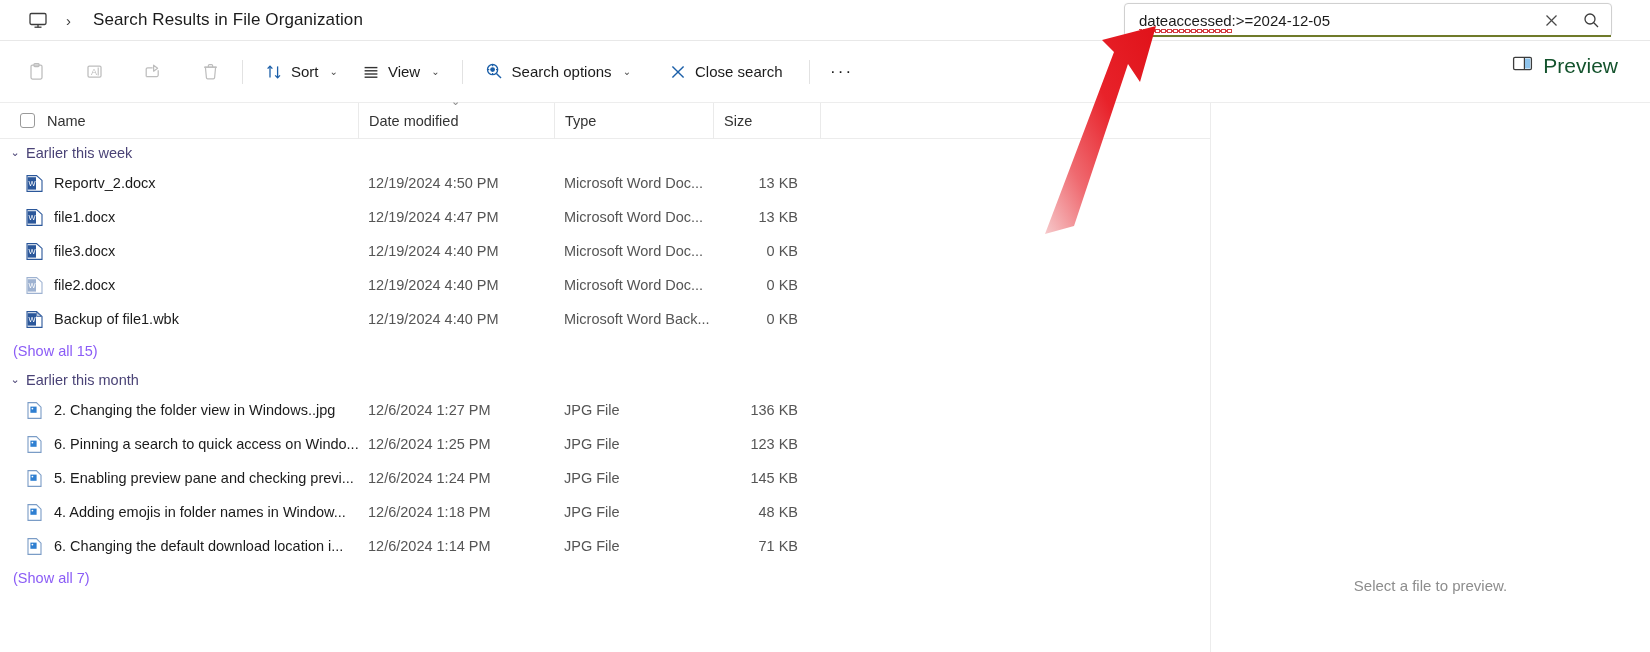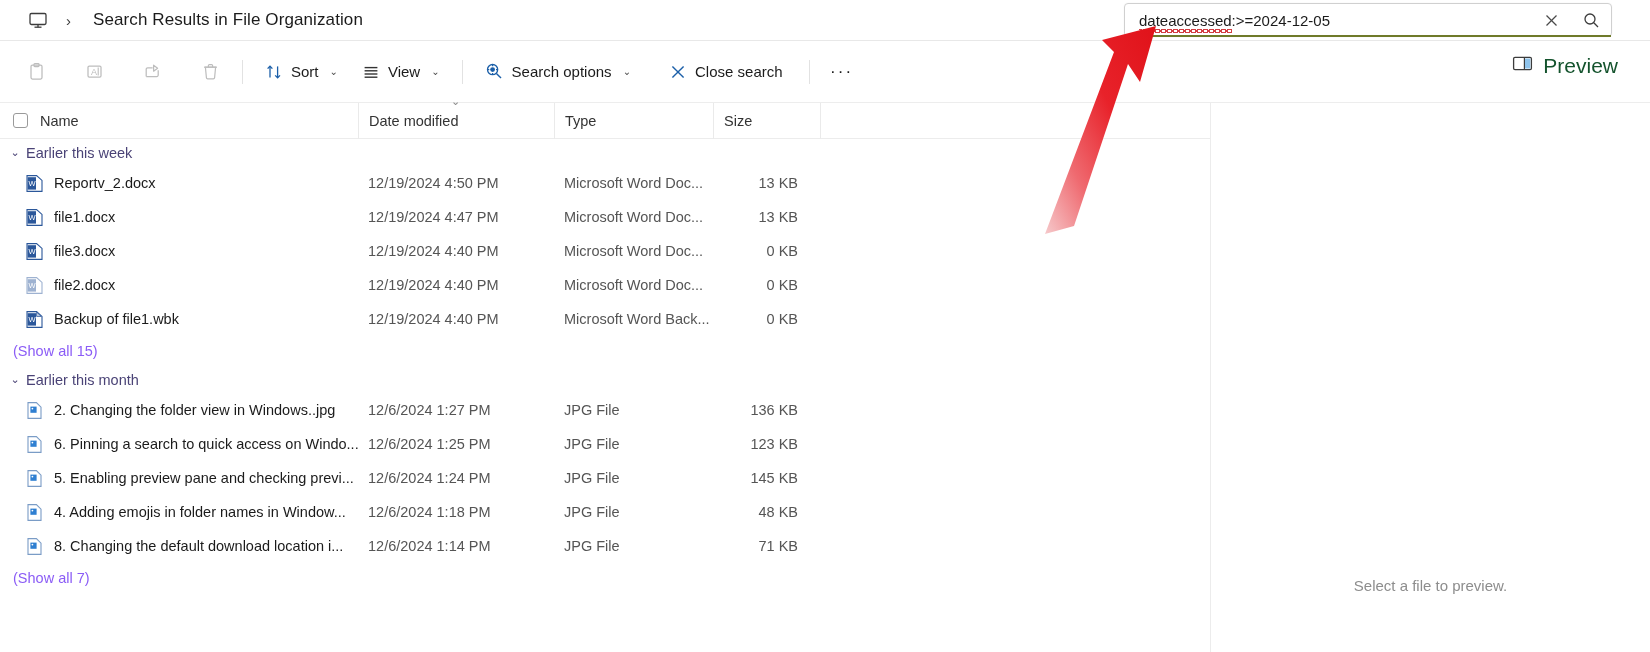--- a/index.html
+++ b/index.html
@@ -84,21 +84,21 @@
   }
 
   
   .colheader {
     position:absolute; left:0; top:103px; width:1650px; height:36px;
     display:flex; align-items:center; border-bottom:1px solid #ececec;
     font-size: 14.5px; color:#333;
   }
   .ch { position:relative; height:36px; display:flex; align-items:center; }
   .ch + .ch { border-left: 1px solid #eaeaea; }
-  .ch-name { width: 358px; padding-left: 13px; }
+  .ch-name { width: 358px; padding-left: 20px; }
   .ch-date { width: 196px; padding-left: 10px; }
   .ch-type { width: 159px; padding-left: 10px; }
   .ch-size { width: 107px; padding-left: 10px; }
   .ch-rest { flex: 1; }
   .sortmark {
     position:absolute; left: 92px; top: -8px; font-size:11px; color:#8a8a8a;
   }
   .hdr-check {
     width: 15px; height:15px; border:1.4px solid #9a9a9a; border-radius:3px;
     margin-right: 12px;
@@ -459,21 +459,21 @@
 
     <div class="row">
       <span class="cell-name">
         <span class="icon-jpg">
           <svg width="17" height="19" viewBox="0 0 17 19">
             <path d="M2 1.6 h8.4 L15 6.2 V17.4 H2 z" fill="#fff" stroke="#7a9cc6" stroke-width="1.1"></path>
             <rect x="4.4" y="5.6" width="6.2" height="6.2" fill="#2f7fd1"></rect>
             <circle cx="6.4" cy="7.6" r="0.9" fill="#fff"></circle>
           </svg>
         </span>
-        <span class="fname">8. Changing the default download location i...</span>
+        <span class="fname">6. Changing the default download location i...</span>
       </span>
       <span class="cell-date">12/6/2024 1:14 PM</span>
       <span class="cell-type">JPG File</span>
       <span class="cell-size">71 KB</span>
     </div>
 
     <div class="showall">(Show all 7)</div>
   </div>
 
   <div class="previewpane">

